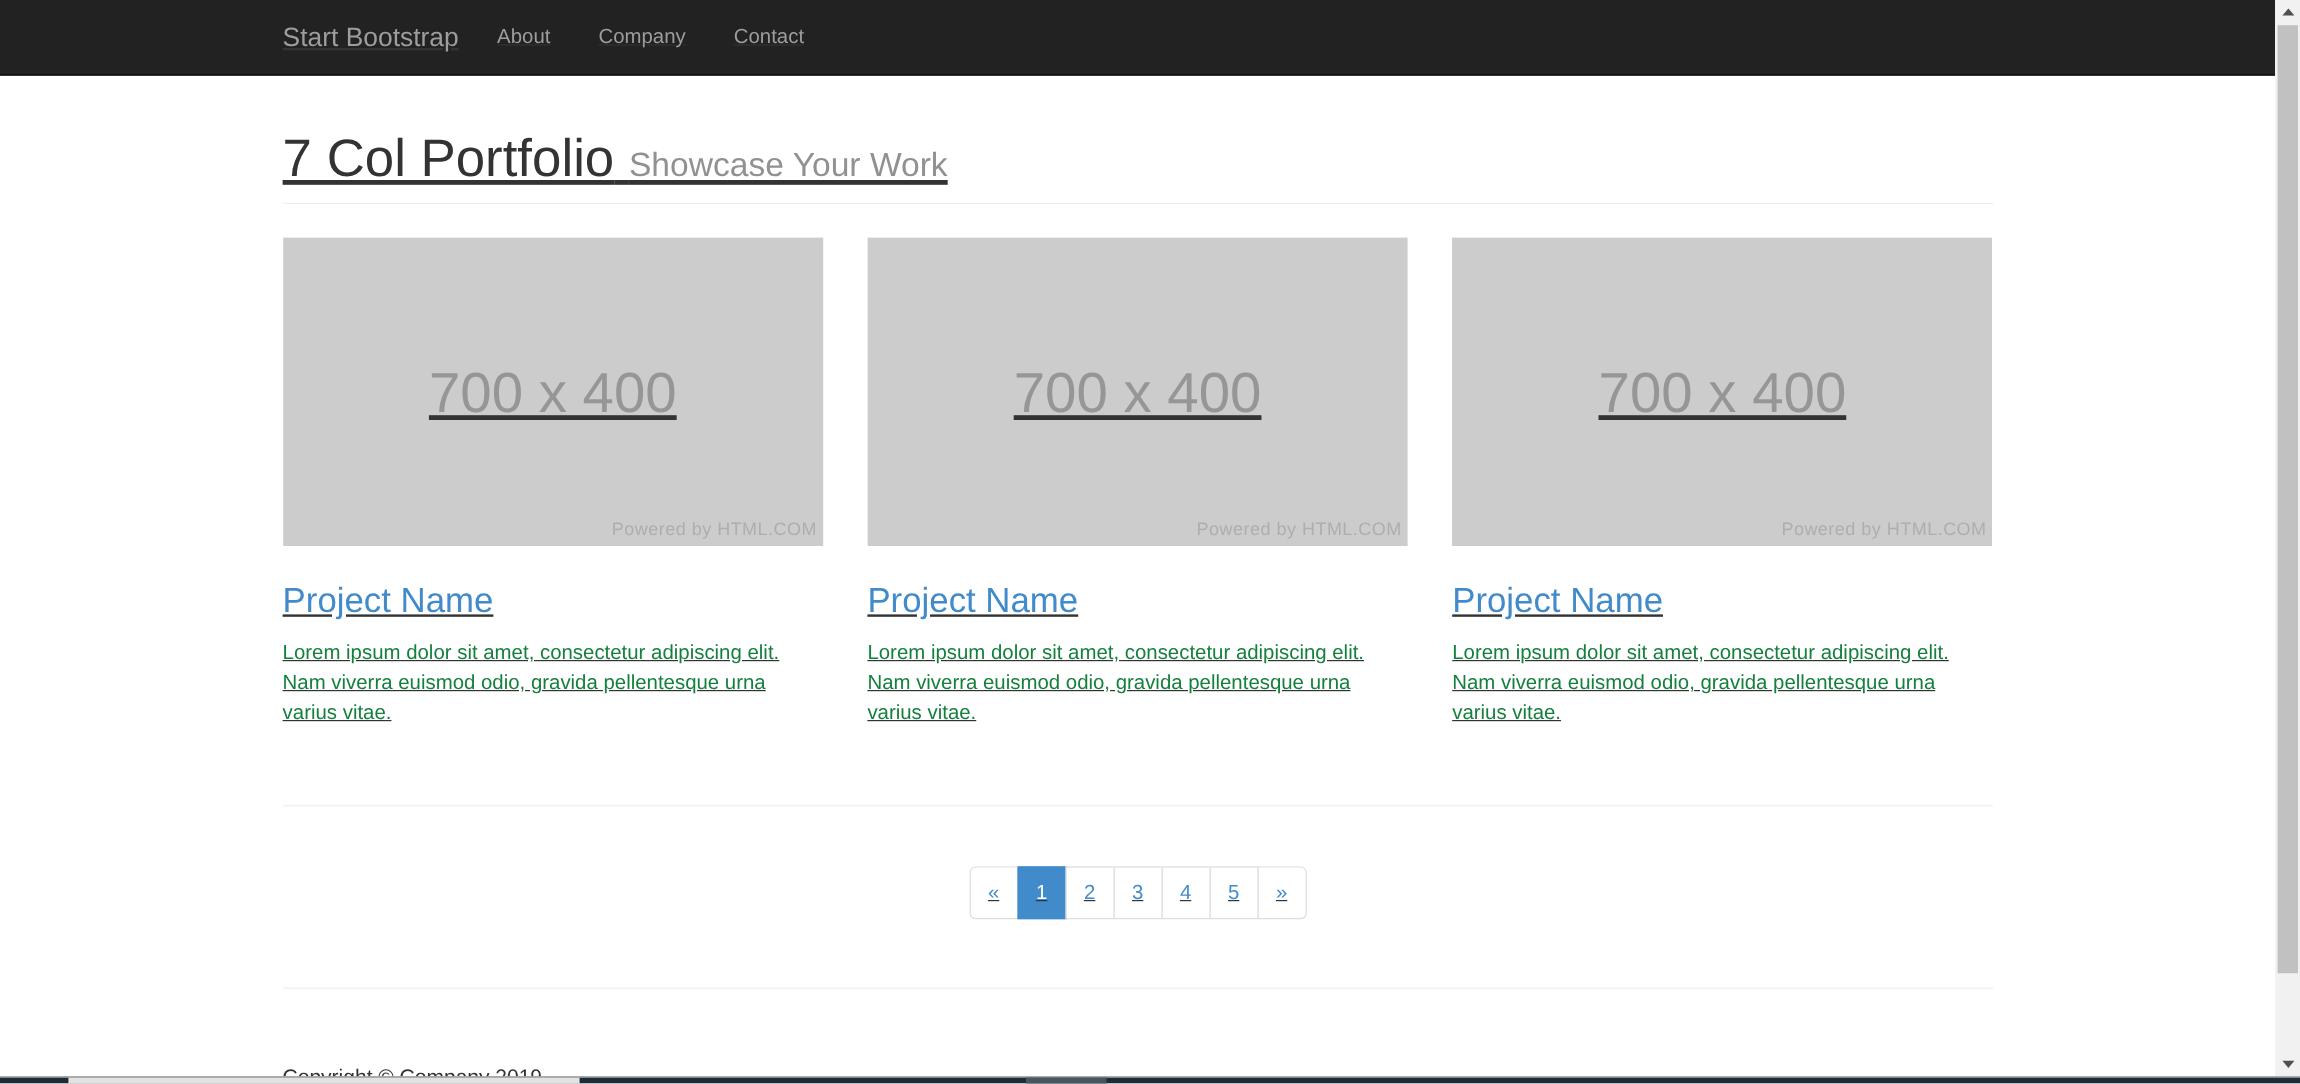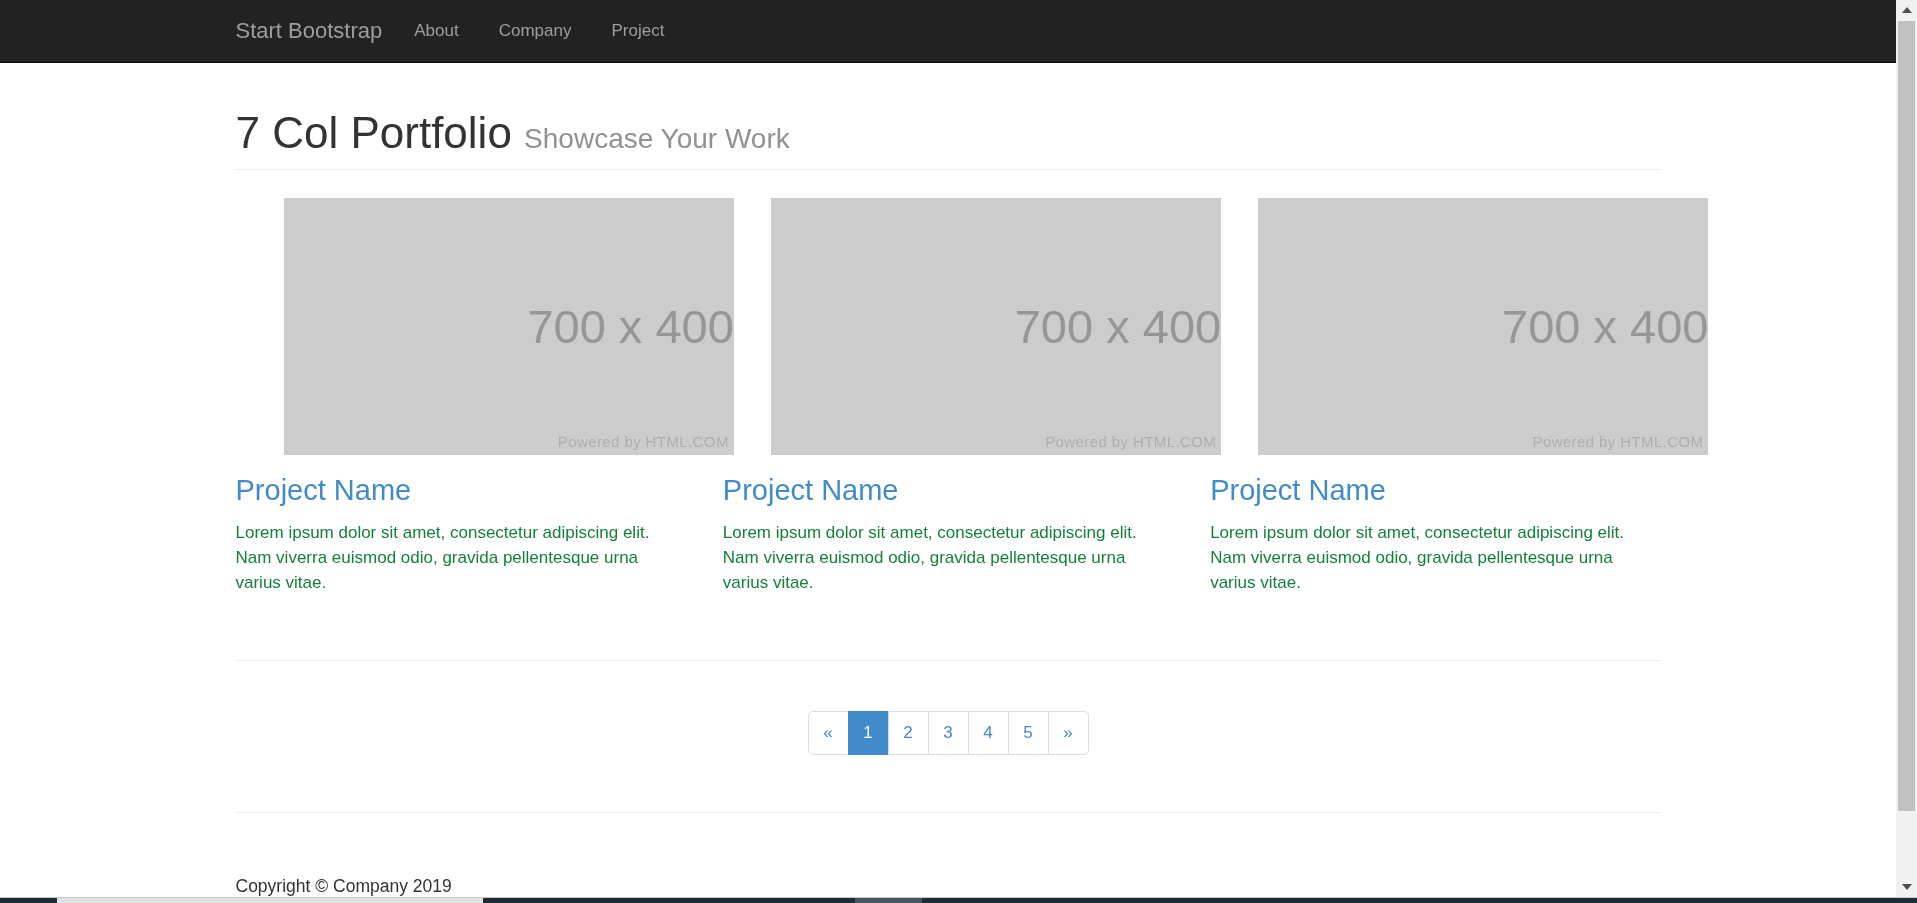--- a/index.html
+++ b/index.html
@@ -11,20 +11,21 @@
     color: #333333;
   }
 
   
   .page {
     position: absolute;
     top: 0; left: 0;
     width: 1896px; height: 897px;
     overflow: hidden;
     background: #ffffff;
+    text-decoration: underline;
   }
 
   
   .navbar {
     height: 63px;
     background: #222222;
     border-bottom: 1px solid #080808;
   }
   .navbar .container {
     width: 1425px;
@@ -80,38 +81,37 @@
     margin-top: 28px;
   }
   .card { flex: 1; }
   .thumb {
     width: 100%;
     height: 257px;
     background: #cccccc;
     position: relative;
     display: flex;
     align-items: center;
-    justify-content: flex-end;
-    cursor: pointer;
-    margin-left: 48px;
+    justify-content: center;
+    cursor: pointer;
   }
   .thumb-label {
     font-size: 47px;
     color: #969696;
   }
   .thumb-watermark {
     position: absolute;
     right: 5px;
     bottom: 5px;
     font-size: 15px;
     letter-spacing: 0.4px;
     color: #aeaeae;
   }
   .card h3 {
-    margin-top: 19px;
+    margin-top: 30px;
     font-size: 29px;
     font-weight: 500;
   }
   .card h3 a {
     color: #428bca;
     text-decoration: none;
     cursor: pointer;
   }
   .card p {
     margin-top: 13px;
@@ -231,21 +231,21 @@
     <div class="container">
       <a class="brand">Start Bootstrap</a>
       <ul class="nav-links">
         <li>
           <a>About</a>
         </li>
         <li>
           <a>Company</a>
         </li>
         <li>
-          <a>Project</a>
+          <a>Contact</a>
         </li>
       </ul>
     </div>
   </nav>
 
   <div class="content">
 
     <div class="page-header">
       <h1>
         <span>7 Col Portfolio</span>

